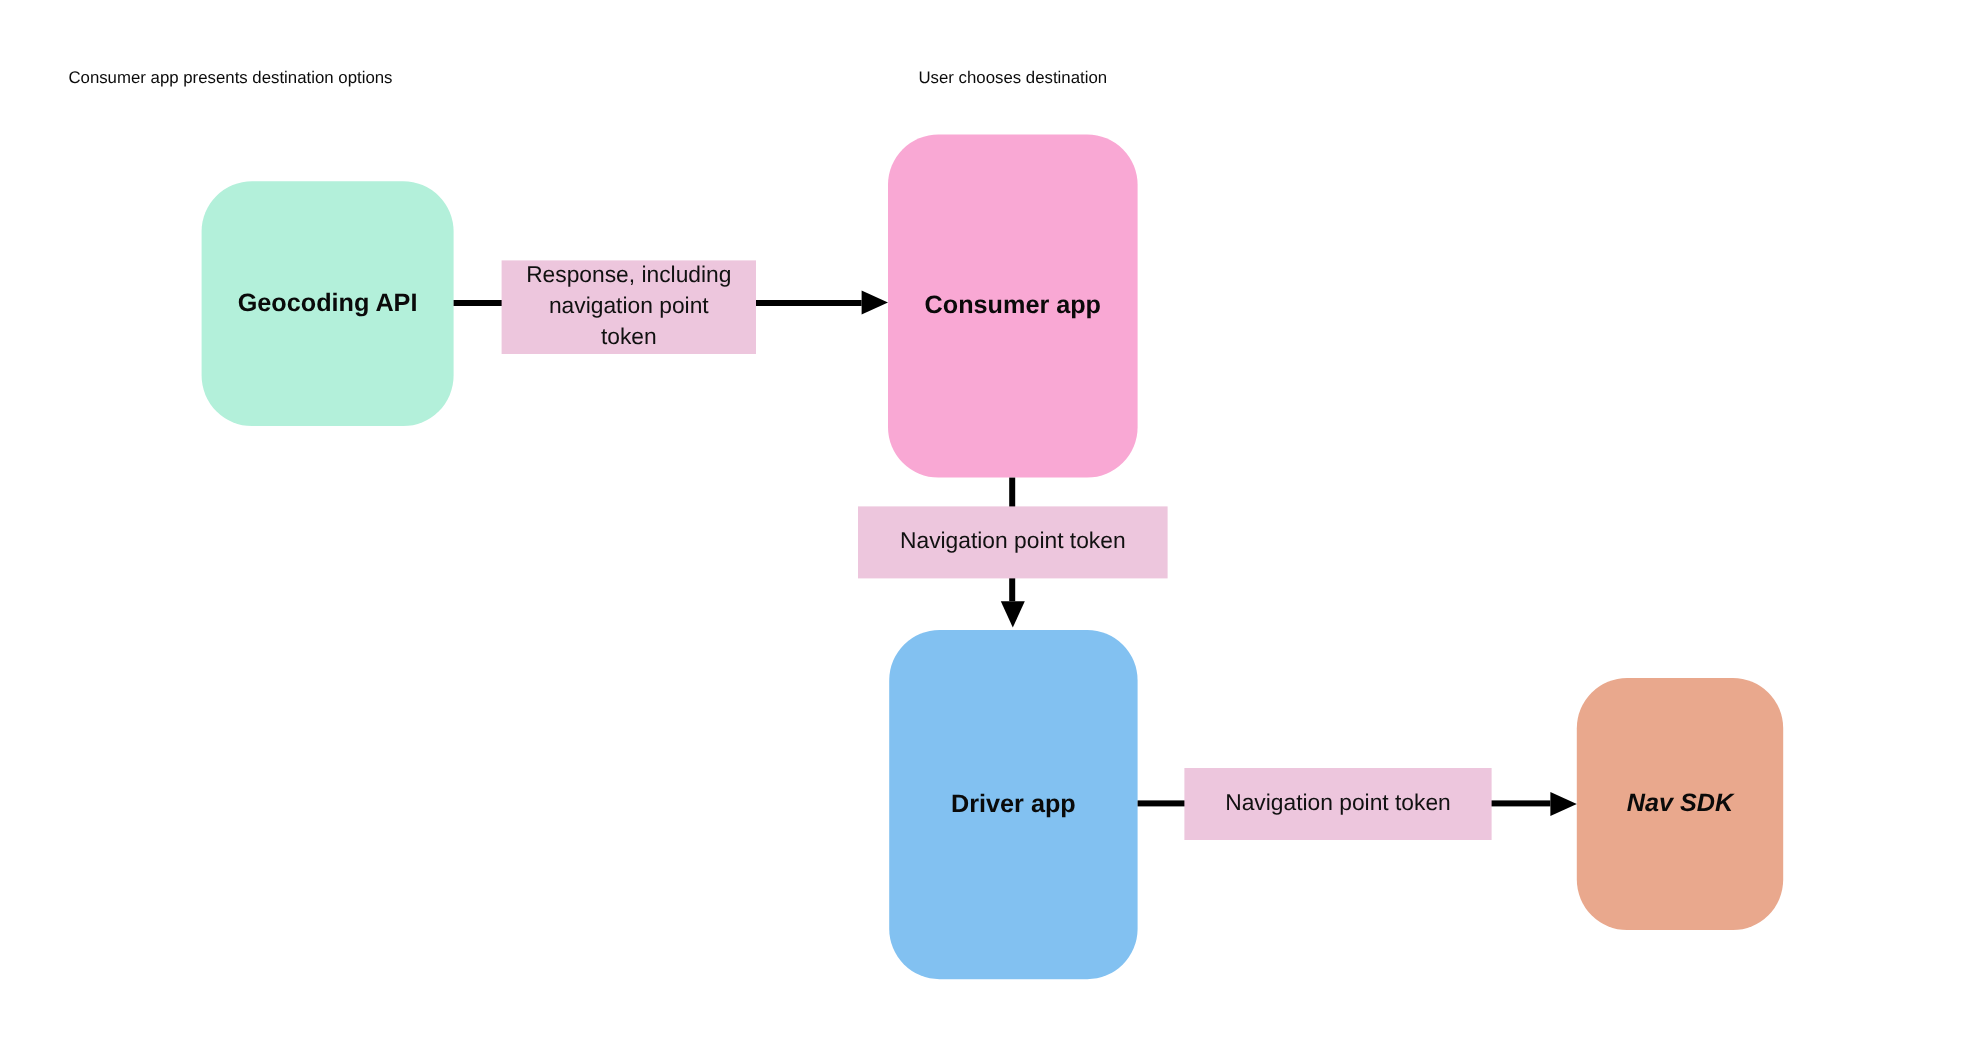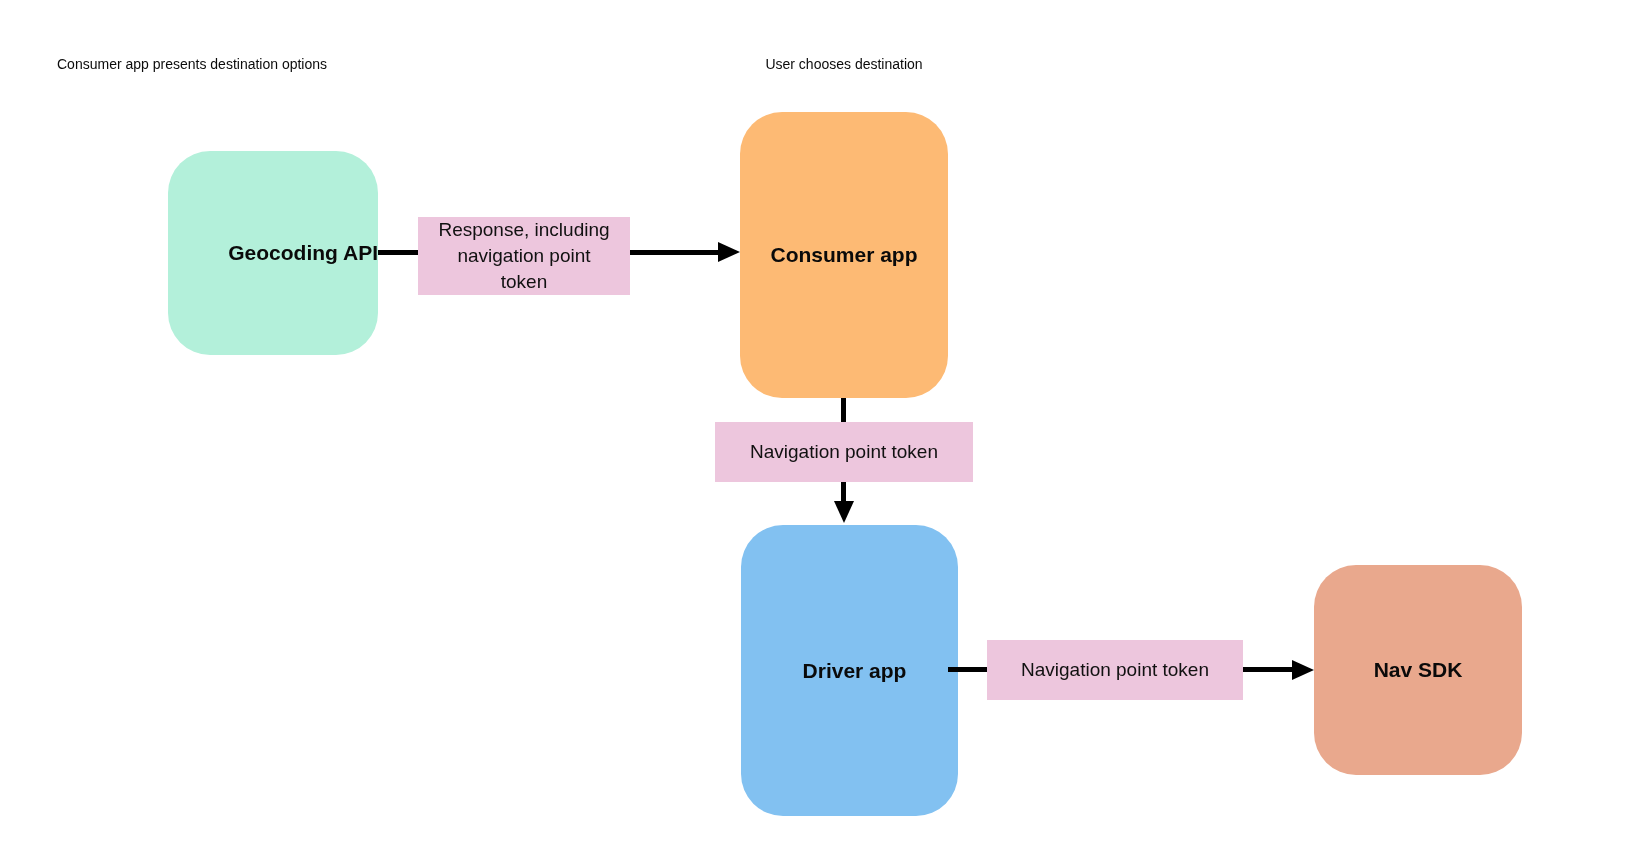--- a/index.html
+++ b/index.html
@@ -40,21 +40,21 @@
   .node .node-label {
     font-size: 21px;
     font-weight: 700;
     color: #0a0a0a;
     text-align: center;
     white-space: nowrap;
   }
   #node-geocoding-api { left: 168px; top: 151px; width: 210px; height: 204px; }
   #node-consumer-app  { left: 740px; top: 112px; width: 208px; height: 286px; }
   #node-driver-app    { left: 741px; top: 525px; width: 207px; height: 291px; }
-  #node-nav-sdk       { left: 1314px; top: 565px; width: 208px; height: 210px; }
+  #node-nav-sdk       { left: 1314px; top: 565px; width: 172px; height: 210px; font-style: italic; }
 
   
   .edge-line {
     position: absolute;
     background: #000000;
   }
   #edge-a-line { left: 378px; top: 250px; width: 340px; height: 5px; }
   #edge-b-line { left: 841px; top: 398px; width: 5px;  height: 103px; }
   #edge-c-line { left: 948px; top: 667px; width: 344px; height: 5px; }
 
@@ -96,29 +96,29 @@
   #edge-c-label { left: 987px; top: 640px; width: 256px; height: 60px; }
 </style>
 </head>
 <body>
 
 <div class="canvas">
 
   <div class="col-header" id="header-1">Consumer app presents destination options</div>
   <div class="col-header" id="header-2">User chooses destination</div>
 
-  <div class="node" id="node-geocoding-api" style="background-color: rgb(179, 240, 218); justify-content: flex-end;">
+  <div class="node" id="node-geocoding-api" style="background-color: rgb(179, 240, 218);">
     <span class="node-label">Geocoding API</span>
   </div>
 
-  <div class="node" id="node-consumer-app" style="background-color: #fdba74;">
+  <div class="node" id="node-consumer-app" style="background-color: #f9a8d4;">
     <span class="node-label">Consumer app</span>
   </div>
 
-  <div class="node" id="node-driver-app" style="background-color: rgb(130, 193, 241); padding-left: 10px;">
+  <div class="node" id="node-driver-app" style="background-color: rgb(130, 193, 241);">
     <span class="node-label">Driver app</span>
   </div>
 
   <div class="node" id="node-nav-sdk" style="background-color: rgb(233, 168, 141);">
     <span class="node-label">Nav SDK</span>
   </div>
 
   <div class="edge-line" id="edge-a-line"></div>
   <div class="arrowhead right" id="edge-a-head"></div>
   <div class="edge-label" id="edge-a-label" style="background-color: rgb(237, 198, 221);">Response, including

